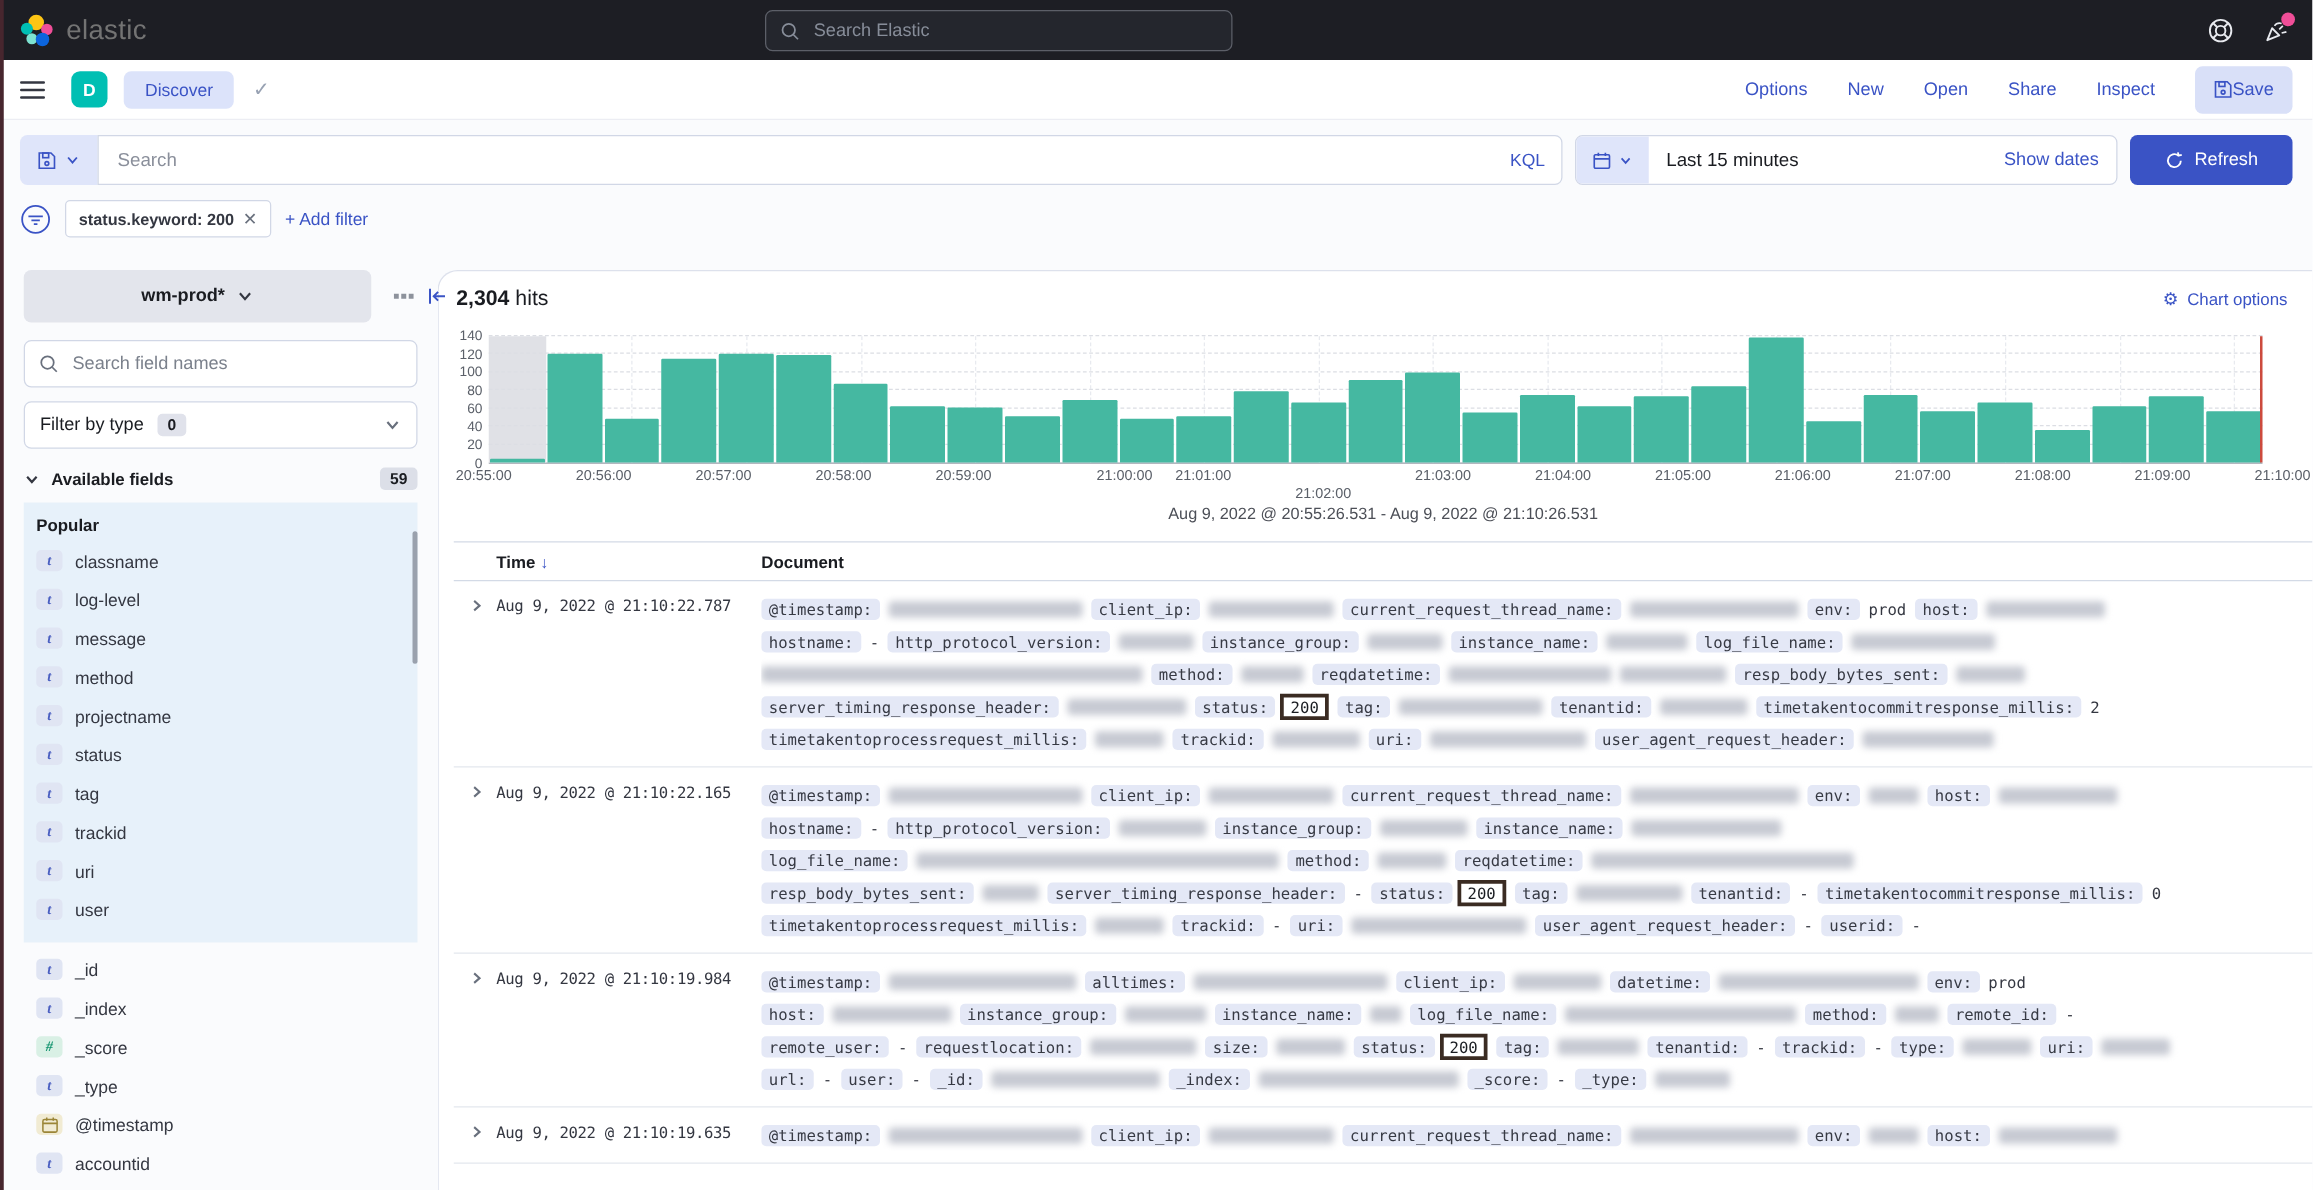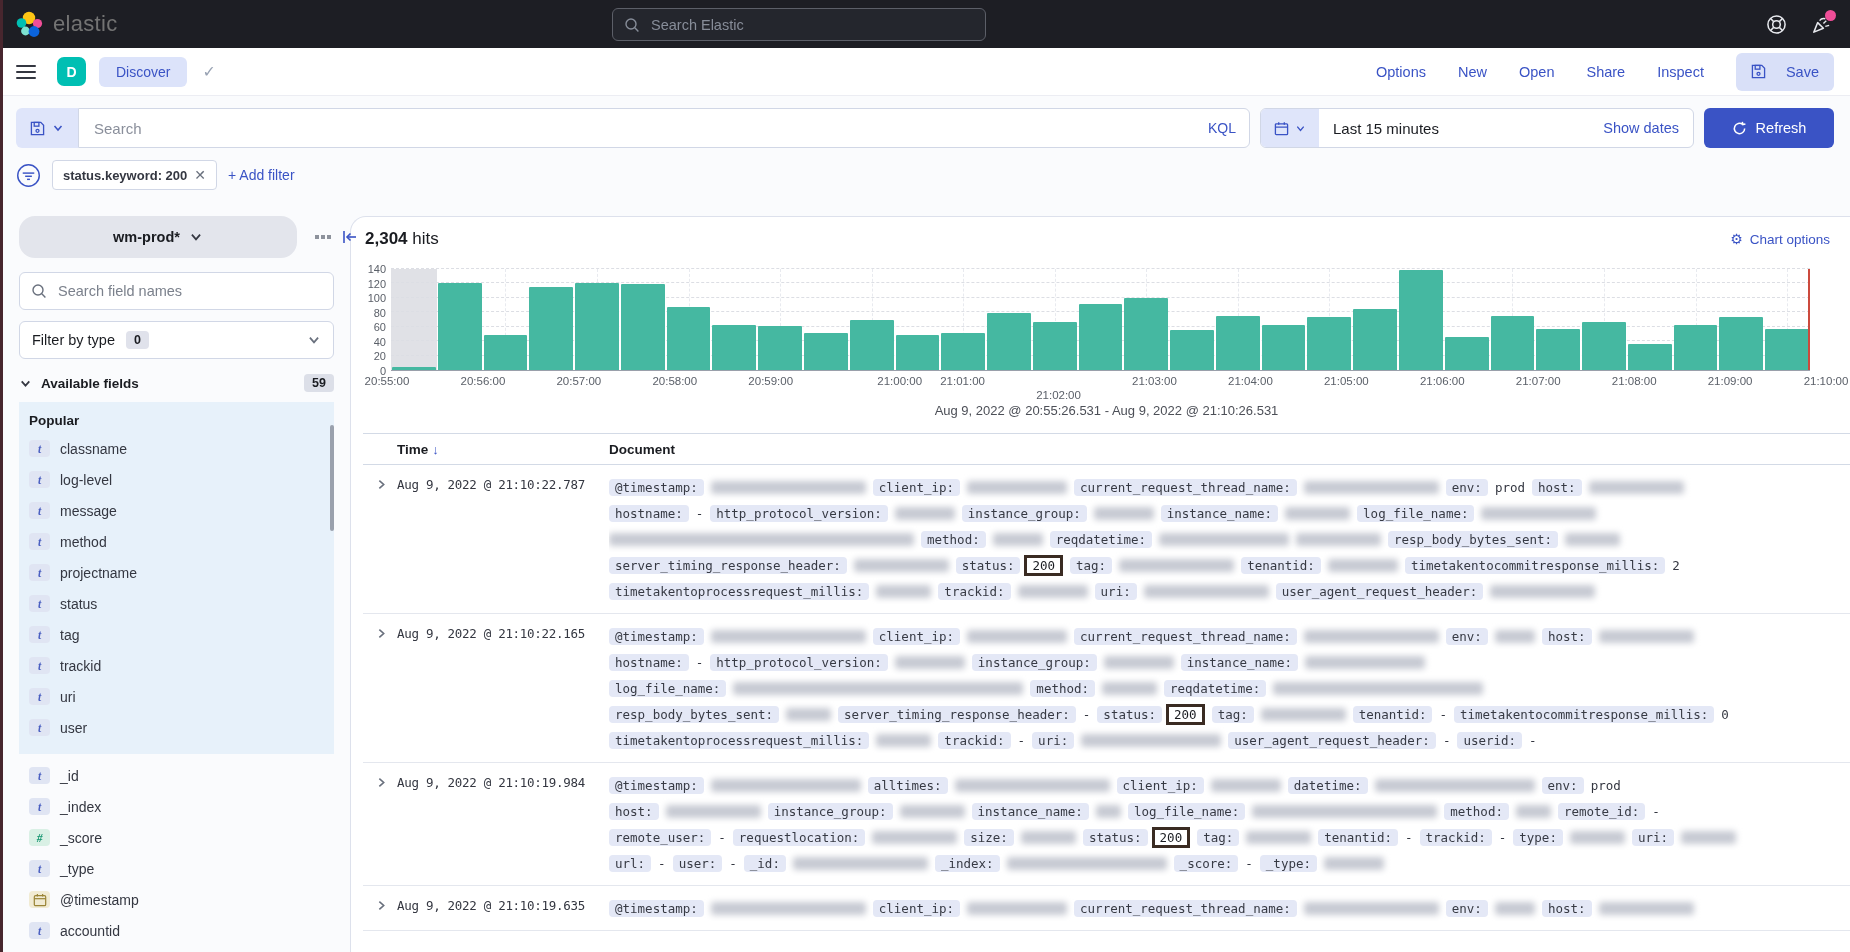--- a/index.html
+++ b/index.html
@@ -27,21 +27,21 @@
 
   
   .navbar{height:48px;background:#ffffff;display:flex;align-items:center;padding:0 16px;gap:13px;border-bottom:1px solid #ecedf3;}
   .hamburger{width:20px;height:14px;display:flex;flex-direction:column;justify-content:space-between;cursor:pointer;}
   .hamburger i{display:block;height:2px;background:#343741;border-radius:1px;}
   .d-badge{width:29px;height:29px;background:#00bfb3;border-radius:7px;color:#fff;font-weight:700;font-size:14px;display:flex;align-items:center;justify-content:center;margin-left:8px;}
   .app-pill{background:#dce3fa;color:#3a53c5;font-size:14px;padding:7px 17px;border-radius:6px;cursor:pointer;}
   .nav-check{color:#98a2b3;font-size:16px;margin-left:2px;}
   .nav-right{margin-left:auto;display:flex;align-items:center;gap:32px;}
   .nav-link{color:#3a53c5;font-size:14.5px;cursor:pointer;}
-  .save-btn{background:#d9e0f8;color:#3a53c5;height:38px;padding:0 15px;border-radius:6px;display:flex;align-items:center;gap:20px;font-size:14.5px;cursor:pointer;}
+  .save-btn{background:#d9e0f8;color:#3a53c5;height:38px;padding:0 15px;border-radius:6px;display:flex;align-items:center;gap:0;font-size:14.5px;cursor:pointer;}
 
   
   .querybar{display:flex;align-items:center;padding:12px 16px 10px 16px;gap:10px;}
   .qgroup{display:flex;flex:1;height:40px;}
   .sq-btn{width:62px;background:#dfe5fa;border-radius:6px 0 0 6px;display:flex;align-items:center;justify-content:center;gap:7px;cursor:pointer;}
   .search-input{flex:1;background:#fff;border:1px solid #d1d7e6;border-radius:0 6px 6px 0;display:flex;align-items:center;padding:0 13px;}
   .search-input input{border:none;outline:none;flex:1;font-size:15px;color:#343741;font-family:"Liberation Sans",sans-serif;}
   .search-input input::placeholder{color:#8a8f9b;}
   .kql{color:#3a53c5;font-size:14px;margin-left:10px;cursor:pointer;}
   .dategroup{display:flex;width:434px;height:40px;border:1px solid #d1d7e6;border-radius:6px;background:#fff;overflow:hidden;flex:none;}
@@ -52,21 +52,21 @@
 
   
   .filterbar{display:flex;align-items:center;gap:11px;padding:2px 16px 12px 16px;}
   .filter-chip{display:flex;align-items:center;gap:7px;background:#fff;border:1px solid #d1d7e6;border-radius:4px;height:30px;padding:0 10px;font-size:13px;font-weight:700;color:#343741;cursor:pointer;}
   .chip-x{color:#69707d;font-size:14px;font-weight:400;}
   .add-filter{color:#3a53c5;font-size:14px;cursor:pointer;}
 
   
   .content{display:flex;align-items:flex-start;margin-top:14px;}
   .sidebar{width:350px;padding:0 16px 0 19px;flex:none;}
-  .index-btn{width:278px;height:42px;background:#e3e5ec;border-radius:16px;display:flex;align-items:center;justify-content:center;gap:9px;font-weight:700;font-size:14.5px;color:#1a1c21;cursor:pointer;}
+  .index-btn{width:278px;height:42px;background:#e3e5ec;border-radius:6px;display:flex;align-items:center;justify-content:center;gap:9px;font-weight:700;font-size:14.5px;color:#1a1c21;cursor:pointer;}
   .sfield{margin-top:14px;width:315px;height:38px;border:1px solid #d1d7e6;border-radius:6px;background:#fff;display:flex;align-items:center;gap:9px;padding:0 11px;}
   .sfield input{border:none;outline:none;flex:1;font-size:14.5px;color:#343741;font-family:"Liberation Sans",sans-serif;}
   .sfield input::placeholder{color:#7b818c;}
   .ftype-select{margin-top:11px;width:315px;height:38px;display:flex;align-items:center;gap:11px;padding:0 12px;border:1px solid #d1d7e6;border-radius:6px;background:#fff;cursor:pointer;}
   .ftype-label{font-size:14.5px;color:#1a1c21;}
   .zero-badge{background:#e0e2eb;border-radius:4px;padding:2px 8px;font-size:12.5px;font-weight:700;color:#1a1c21;}
   .ftype-select .chev{margin-left:auto;}
   .af-header{margin-top:15px;display:flex;align-items:center;gap:9px;width:315px;cursor:pointer;}
   .af-title{font-weight:700;font-size:13.5px;color:#1a1c21;}
   .af-count{margin-left:auto;background:#dcdfe8;border-radius:4px;padding:2px 8px;font-size:12.5px;font-weight:700;color:#1a1c21;}

